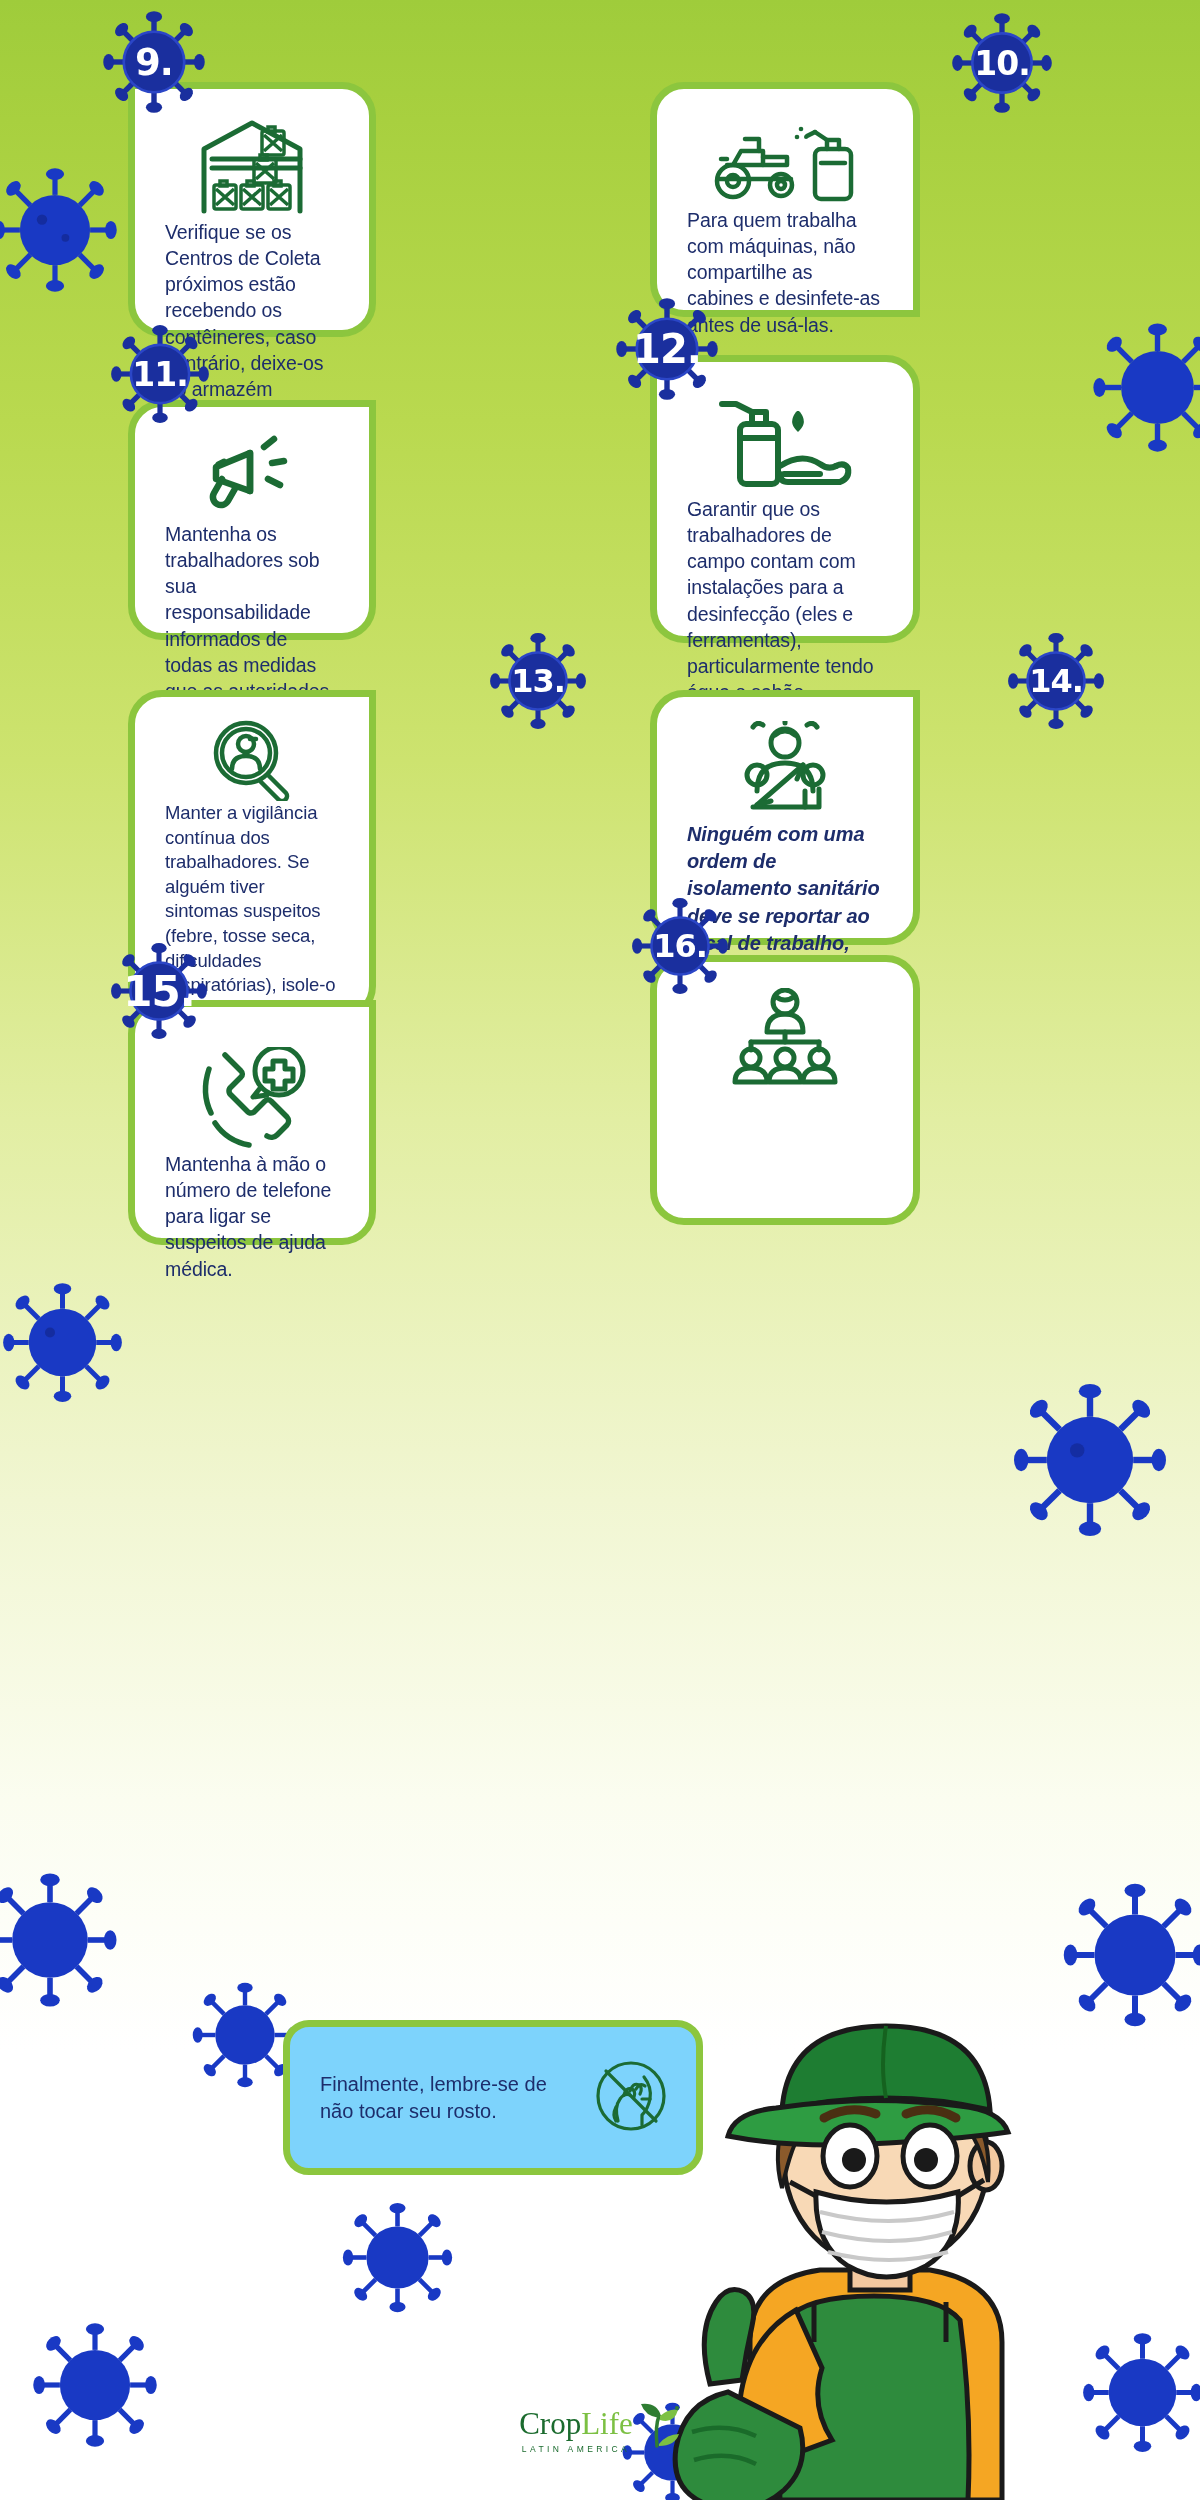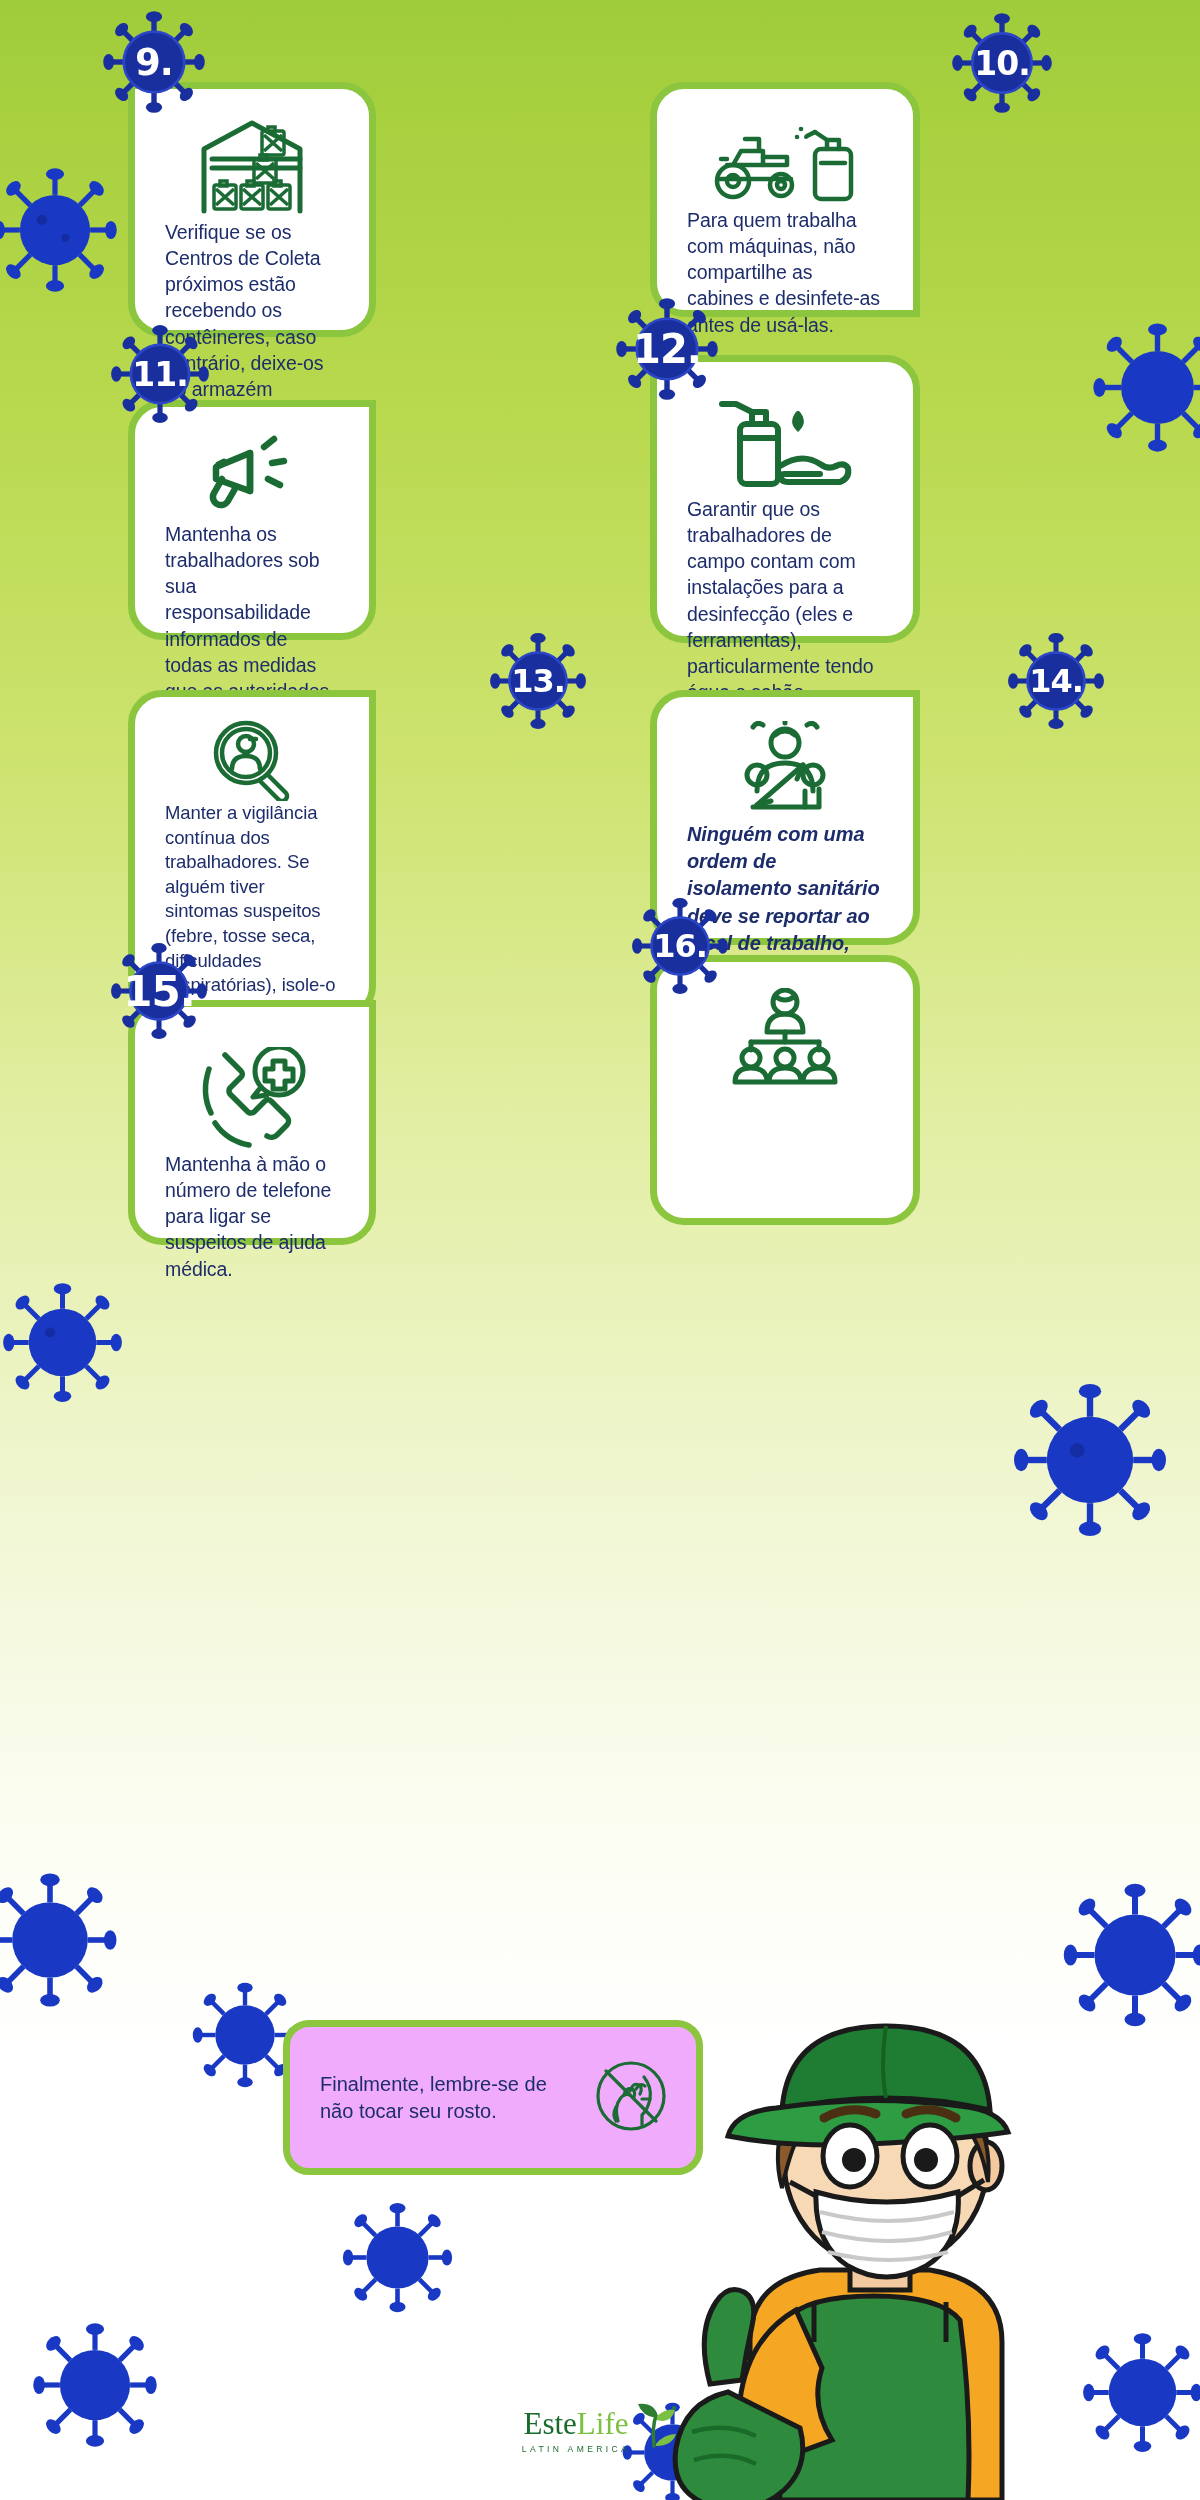--- a/index.html
+++ b/index.html
@@ -76,21 +76,21 @@
     display:flex; align-items:center; justify-content:center;
     color:#ffffff; font-weight:bold;
     font-family:"DejaVu Sans", sans-serif;
     letter-spacing:-1px;
     pointer-events:none;
   }
 
   
   .bubble {
     position:absolute;
-    background:#f0abfc;
+    background:#7dd3fc;
     border:7px solid #8cc63e;
     border-radius:26px;
     z-index:4;
   }
   .bubble-text {
     color:#1d2d6b; font-size:20px; line-height:1.35;
     padding:26px 30px;
   }
 
   
@@ -871,21 +871,21 @@
     <path d="M128 412 q-44 10 -52 56 q-6 42 30 56 q44 16 78 -14 q26 -24 16 -62 z" fill="#2e8b3d" stroke="#1a1a1a" stroke-width="5"></path>
     <path d="M110 404 q-14 -52 6 -82 q12 -18 28 -10 q14 8 8 34 q-6 26 -10 54 z" fill="#2e8b3d" stroke="#1a1a1a" stroke-width="5"></path>
     <path d="M92 452 q34 -10 64 4 M94 480 q34 -10 62 4" stroke="#1a6b2a" stroke-width="4.5" fill="none"></path>
   </svg>
 </div>
 
 <div class="logo" style="left:480px; top:2400px; width:240px;">
   <div style="display:flex; align-items:flex-end; justify-content:center;">
     <div>
       <div class="logo-main">
-        <span class="logo-crop">Este</span><span class="logo-life">Life</span>
+        <span class="logo-crop">Crop</span><span class="logo-life">Life</span>
       </div>
       <div class="logo-sub">LATIN AMERICA</div>
     </div>
     <div style="margin-left:2px; margin-bottom:2px;">
       <svg width="46" height="48" viewBox="0 0 46 48">
         <path d="M22 46 q-2 -20 2 -30" stroke="#2f7d32" stroke-width="3.5" fill="none" stroke-linecap="round"></path>
         <path d="M24 18 q-14 -2 -18 -14 q16 -2 20 12 z" fill="#2f7d32"></path>
         <path d="M25 16 q10 -8 18 -6 q-4 14 -18 10 z" fill="#7cc043"></path>
         <path d="M24 44 q8 -10 20 -10 q-4 12 -20 12 z" fill="#7cc043"></path>
         <circle cx="42" cy="8" r="2" fill="#2f7d32"></circle>

